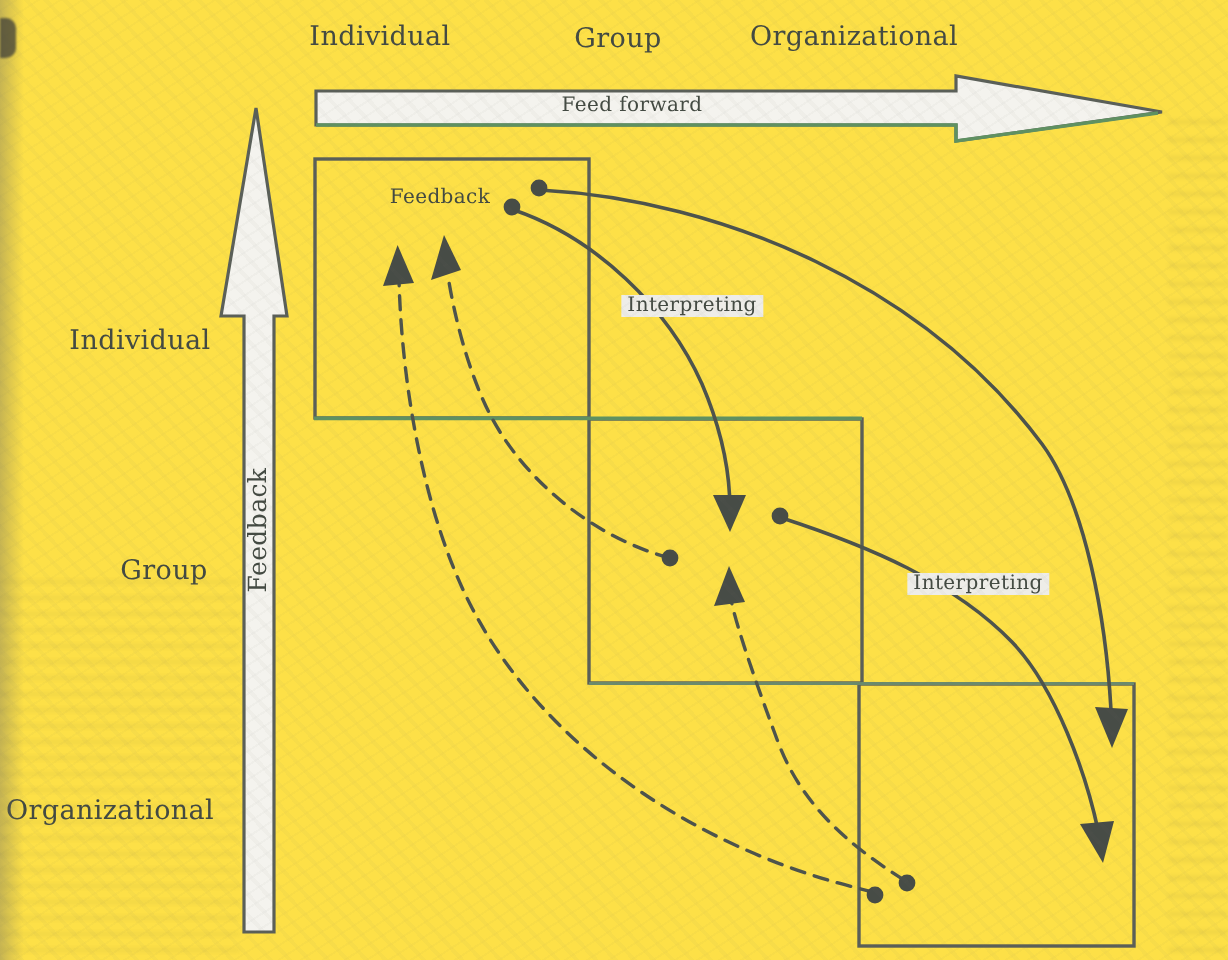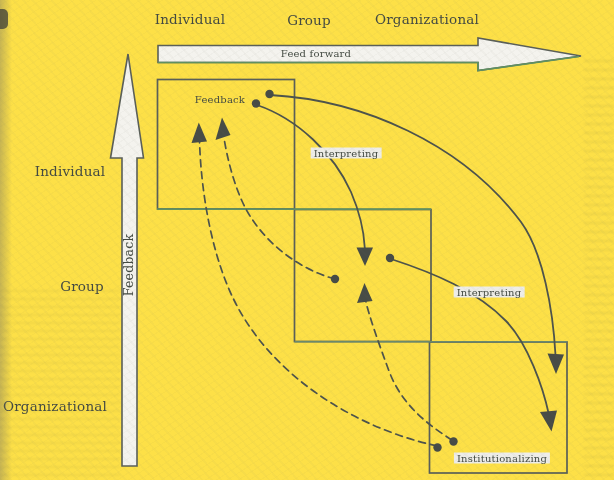--- a/index.html
+++ b/index.html
@@ -103,20 +103,19 @@
   <div class="lbl" style="left:316px;top:53px;">Feed forward</div>
   <div class="lbl vertical" style="left:129px;top:265px;">Feedback</div>
 
   <div class="lbl header" style="left:70px;top:171px;">Individual</div>
   <div class="lbl header" style="left:82px;top:286px;">Group</div>
   <div class="lbl header" style="left:55px;top:406px;">Organizational</div>
 
   <div class="lbl" style="left:220px;top:99px;">Feedback</div>
   <div class="lbl on-paper" style="left:346px;top:153px;">Interpreting</div>
   <div class="lbl on-paper" style="left:489px;top:292px;">Interpreting</div>
-  <div class="lbl on-paper" style="left:502px;top:458px;">Institutionalizing</div>
 
   <div class="noise"></div>
   <div class="edge-shade"></div>
   <div class="corner-blob"></div>
   <div class="bleed-right"></div>
   <div class="bleed-bottom"></div>
 </div>
 
 </body></html>

